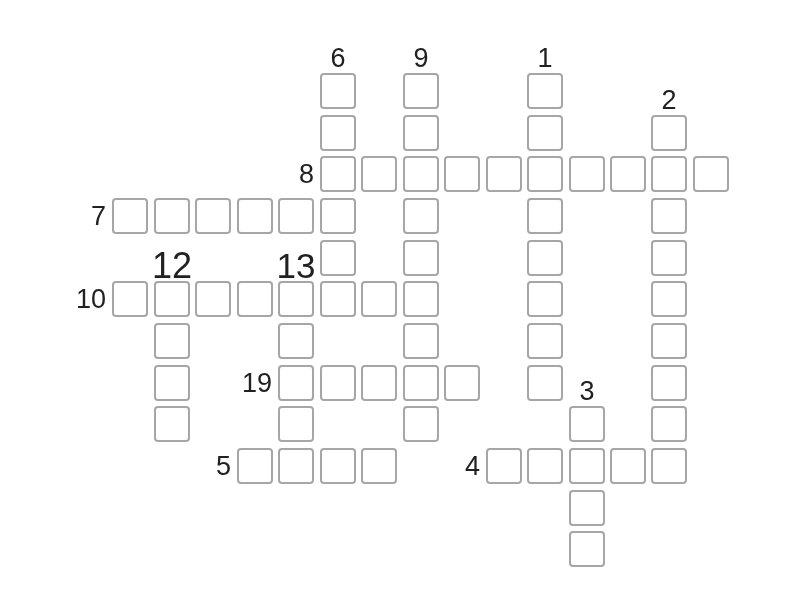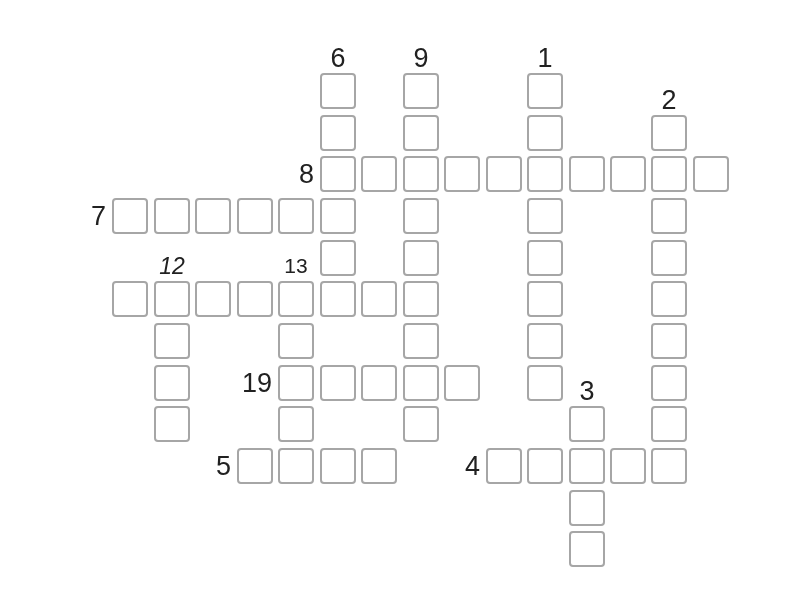--- a/index.html
+++ b/index.html
@@ -52,20 +52,21 @@
     <div class="cell" style="left: 320px; top: 198px; width: 36px; height: 36px; border: 2px solid rgb(166, 166, 166); border-radius: 4px; background: rgb(255, 255, 255);"></div>
     <div class="clue-num across" style="color: rgb(33, 33, 33); font-size: 27px; width: 80px; left: 26px; top: 198px; height: 36px; line-height: 36px;">7</div>
     <div class="cell" style="left: 112px; top: 281px; width: 36px; height: 36px; border: 2px solid rgb(166, 166, 166); border-radius: 4px; background: rgb(255, 255, 255);"></div>
     <div class="cell" style="left: 154px; top: 281px; width: 36px; height: 36px; border: 2px solid rgb(166, 166, 166); border-radius: 4px; background: rgb(255, 255, 255);"></div>
     <div class="cell" style="left: 195px; top: 281px; width: 36px; height: 36px; border: 2px solid rgb(166, 166, 166); border-radius: 4px; background: rgb(255, 255, 255);"></div>
     <div class="cell" style="left: 237px; top: 281px; width: 36px; height: 36px; border: 2px solid rgb(166, 166, 166); border-radius: 4px; background: rgb(255, 255, 255);"></div>
     <div class="cell" style="left: 278px; top: 281px; width: 36px; height: 36px; border: 2px solid rgb(166, 166, 166); border-radius: 4px; background: rgb(255, 255, 255);"></div>
     <div class="cell" style="left: 320px; top: 281px; width: 36px; height: 36px; border: 2px solid rgb(166, 166, 166); border-radius: 4px; background: rgb(255, 255, 255);"></div>
     <div class="cell" style="left: 361px; top: 281px; width: 36px; height: 36px; border: 2px solid rgb(166, 166, 166); border-radius: 4px; background: rgb(255, 255, 255);"></div>
     <div class="cell" style="left: 403px; top: 281px; width: 36px; height: 36px; border: 2px solid rgb(166, 166, 166); border-radius: 4px; background: rgb(255, 255, 255);"></div>
+    <div class="clue-num across" style="color: rgb(33, 33, 33); font-size: 27px; width: 80px; left: 26px; top: 281px; height: 36px; line-height: 36px;">10</div>
     <div class="cell" style="left: 278px; top: 365px; width: 36px; height: 36px; border: 2px solid rgb(166, 166, 166); border-radius: 4px; background: rgb(255, 255, 255);"></div>
     <div class="cell" style="left: 320px; top: 365px; width: 36px; height: 36px; border: 2px solid rgb(166, 166, 166); border-radius: 4px; background: rgb(255, 255, 255);"></div>
     <div class="cell" style="left: 361px; top: 365px; width: 36px; height: 36px; border: 2px solid rgb(166, 166, 166); border-radius: 4px; background: rgb(255, 255, 255);"></div>
     <div class="cell" style="left: 403px; top: 365px; width: 36px; height: 36px; border: 2px solid rgb(166, 166, 166); border-radius: 4px; background: rgb(255, 255, 255);"></div>
     <div class="cell" style="left: 444px; top: 365px; width: 36px; height: 36px; border: 2px solid rgb(166, 166, 166); border-radius: 4px; background: rgb(255, 255, 255);"></div>
     <div class="clue-num across" style="color: rgb(33, 33, 33); font-size: 27px; width: 80px; left: 192px; top: 365px; height: 36px; line-height: 36px;">19</div>
     <div class="cell" style="left: 237px; top: 448px; width: 36px; height: 36px; border: 2px solid rgb(166, 166, 166); border-radius: 4px; background: rgb(255, 255, 255);"></div>
     <div class="cell" style="left: 278px; top: 448px; width: 36px; height: 36px; border: 2px solid rgb(166, 166, 166); border-radius: 4px; background: rgb(255, 255, 255);"></div>
     <div class="cell" style="left: 320px; top: 448px; width: 36px; height: 36px; border: 2px solid rgb(166, 166, 166); border-radius: 4px; background: rgb(255, 255, 255);"></div>
     <div class="cell" style="left: 361px; top: 448px; width: 36px; height: 36px; border: 2px solid rgb(166, 166, 166); border-radius: 4px; background: rgb(255, 255, 255);"></div>
@@ -99,21 +100,21 @@
     <div class="cell" style="left: 651px; top: 198px; width: 36px; height: 36px; border: 2px solid rgb(166, 166, 166); border-radius: 4px; background: rgb(255, 255, 255);"></div>
     <div class="cell" style="left: 651px; top: 240px; width: 36px; height: 36px; border: 2px solid rgb(166, 166, 166); border-radius: 4px; background: rgb(255, 255, 255);"></div>
     <div class="cell" style="left: 651px; top: 281px; width: 36px; height: 36px; border: 2px solid rgb(166, 166, 166); border-radius: 4px; background: rgb(255, 255, 255);"></div>
     <div class="cell" style="left: 651px; top: 323px; width: 36px; height: 36px; border: 2px solid rgb(166, 166, 166); border-radius: 4px; background: rgb(255, 255, 255);"></div>
     <div class="cell" style="left: 651px; top: 365px; width: 36px; height: 36px; border: 2px solid rgb(166, 166, 166); border-radius: 4px; background: rgb(255, 255, 255);"></div>
     <div class="cell" style="left: 651px; top: 406px; width: 36px; height: 36px; border: 2px solid rgb(166, 166, 166); border-radius: 4px; background: rgb(255, 255, 255);"></div>
     <div class="clue-num down" style="color: rgb(33, 33, 33); font-size: 27px; width: 80px; left: 629px; top: 86px; height: 28px; line-height: 28px;">2</div>
     <div class="cell" style="left: 154px; top: 323px; width: 36px; height: 36px; border: 2px solid rgb(166, 166, 166); border-radius: 4px; background: rgb(255, 255, 255);"></div>
     <div class="cell" style="left: 154px; top: 365px; width: 36px; height: 36px; border: 2px solid rgb(166, 166, 166); border-radius: 4px; background: rgb(255, 255, 255);"></div>
     <div class="cell" style="left: 154px; top: 406px; width: 36px; height: 36px; border: 2px solid rgb(166, 166, 166); border-radius: 4px; background: rgb(255, 255, 255);"></div>
-    <div class="clue-num down" style="color: rgb(33, 33, 33); font-size: 23px; width: 80px; left: 132px; top: 252px; height: 28px; line-height: 28px; font-style: italic;">12</div>
+    <div class="clue-num down" style="color: rgb(33, 33, 33); font-size: 36px; width: 80px; left: 132px; top: 252px; height: 28px; line-height: 28px;">12</div>
     <div class="cell" style="left: 278px; top: 323px; width: 36px; height: 36px; border: 2px solid rgb(166, 166, 166); border-radius: 4px; background: rgb(255, 255, 255);"></div>
     <div class="cell" style="left: 278px; top: 406px; width: 36px; height: 36px; border: 2px solid rgb(166, 166, 166); border-radius: 4px; background: rgb(255, 255, 255);"></div>
-    <div class="clue-num down" style="color: rgb(33, 33, 33); font-size: 21px; width: 80px; left: 256px; top: 252px; height: 28px; line-height: 28px;">13</div>
+    <div class="clue-num down" style="color: rgb(33, 33, 33); font-size: 35px; width: 80px; left: 256px; top: 252px; height: 28px; line-height: 28px;">13</div>
     <div class="cell" style="left: 569px; top: 406px; width: 36px; height: 36px; border: 2px solid rgb(166, 166, 166); border-radius: 4px; background: rgb(255, 255, 255);"></div>
     <div class="cell" style="left: 569px; top: 490px; width: 36px; height: 36px; border: 2px solid rgb(166, 166, 166); border-radius: 4px; background: rgb(255, 255, 255);"></div>
     <div class="cell" style="left: 569px; top: 531px; width: 36px; height: 36px; border: 2px solid rgb(166, 166, 166); border-radius: 4px; background: rgb(255, 255, 255);"></div>
     <div class="clue-num down" style="color: rgb(33, 33, 33); font-size: 27px; width: 80px; left: 547px; top: 377px; height: 28px; line-height: 28px;">3</div>
   </div>
 
 </body></html>

